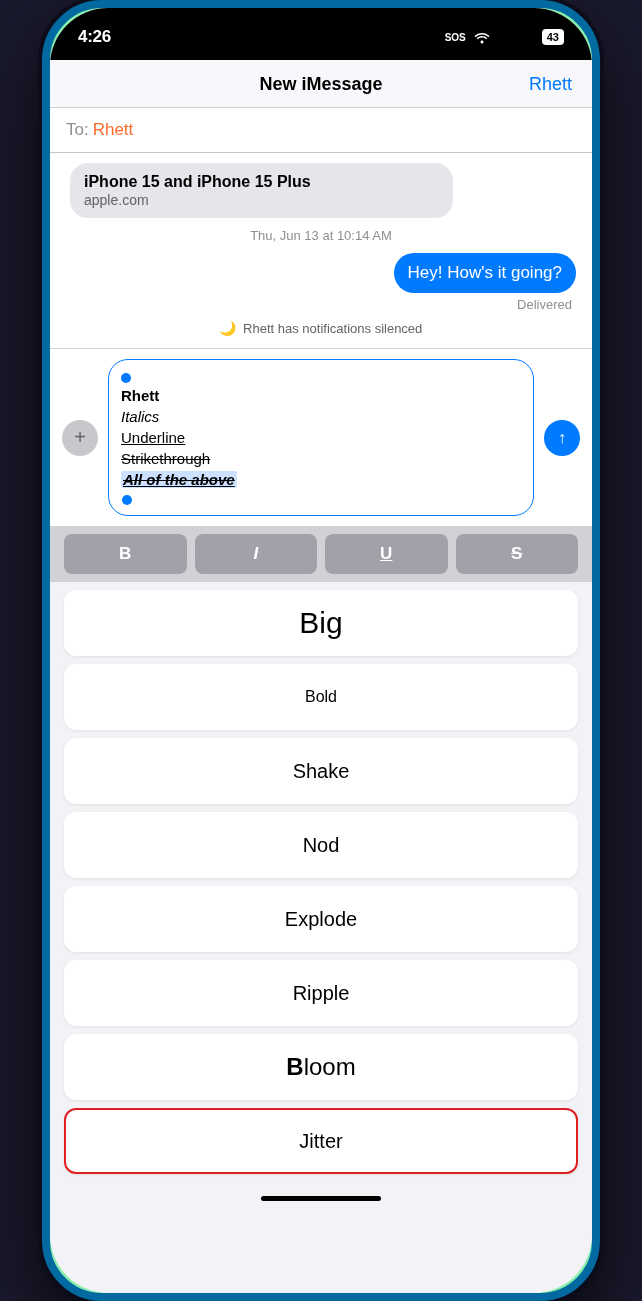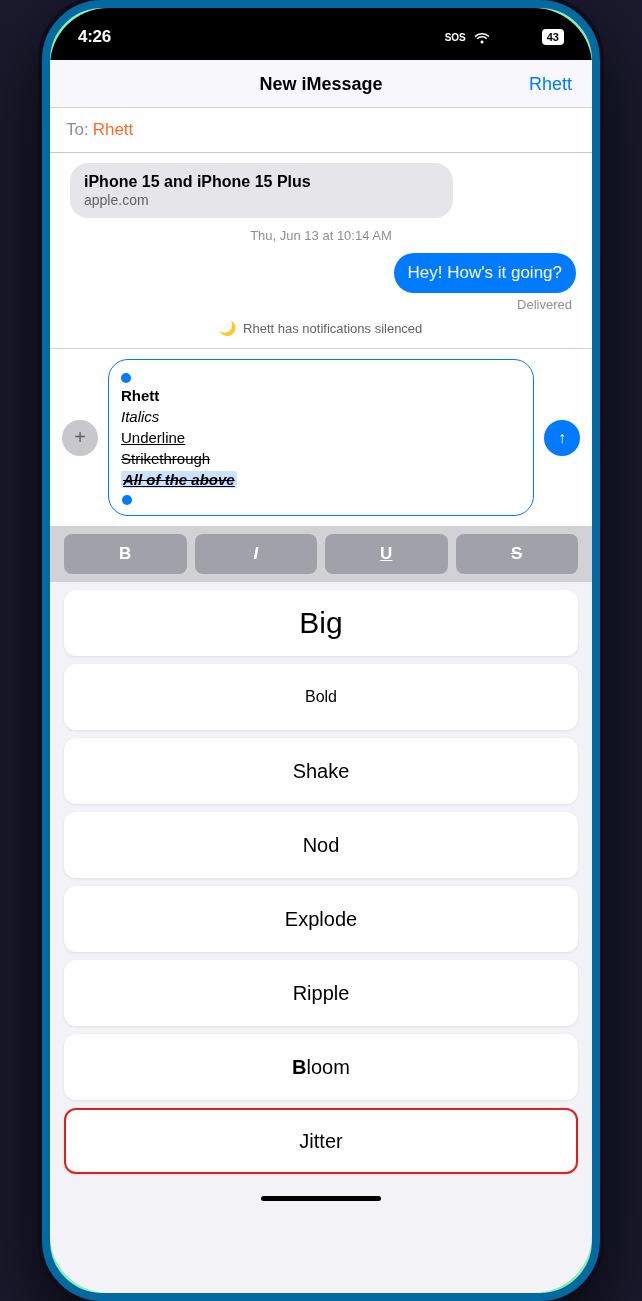--- a/index.html
+++ b/index.html
@@ -304,21 +304,21 @@
 
     .effect-btn-small .effect-btn-label {
       font-size: 16px;
     }
 
     .effect-btn-shake .effect-btn-label {
       font-size: 20px;
     }
 
     .effect-btn-bloom .effect-btn-label {
-      font-size: 20px;
+      font-size: 24px;
     }
 
     .effect-btn-bloom .effect-btn-label span {
       font-weight: 700;
     }
 
     .effect-btn-jitter {
       border: 2.5px solid #e02020;
       border-radius: 12px;
     }

